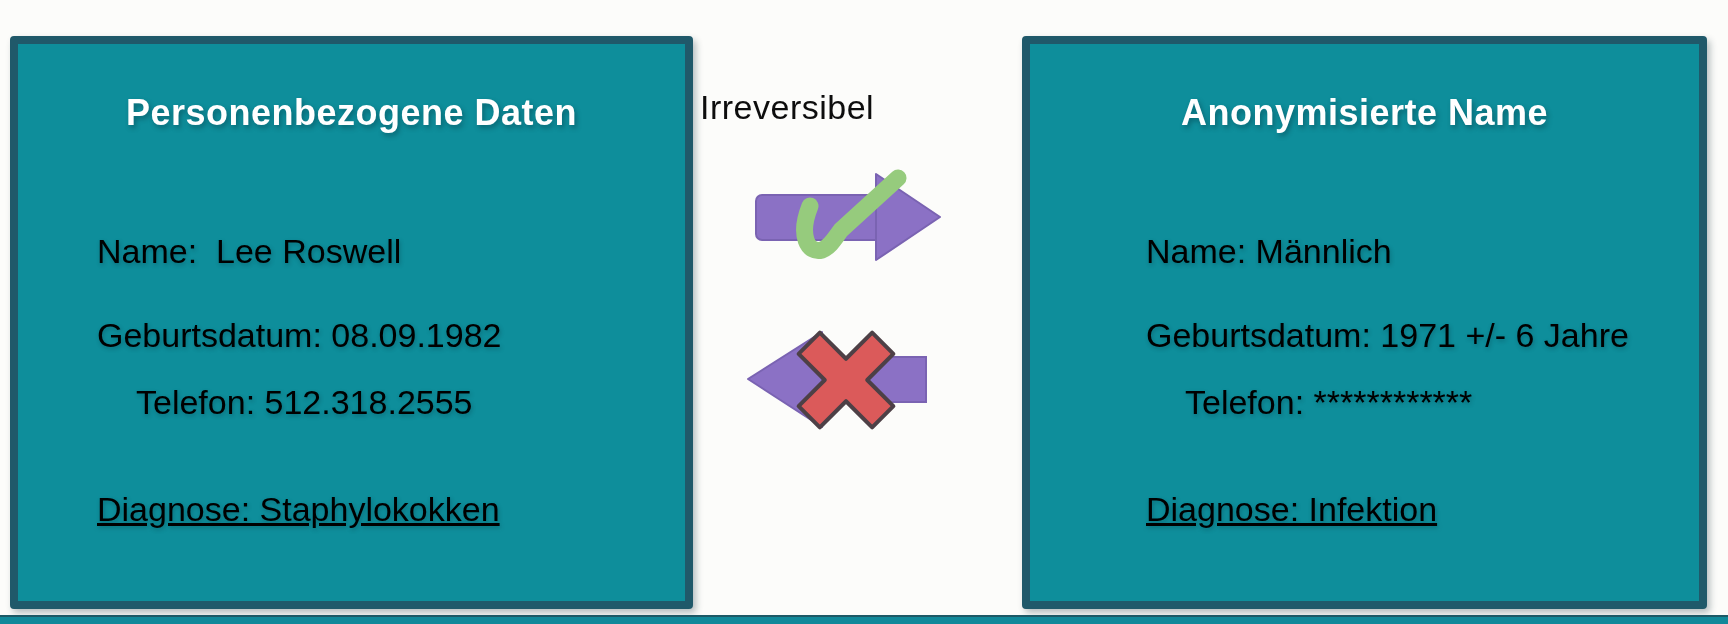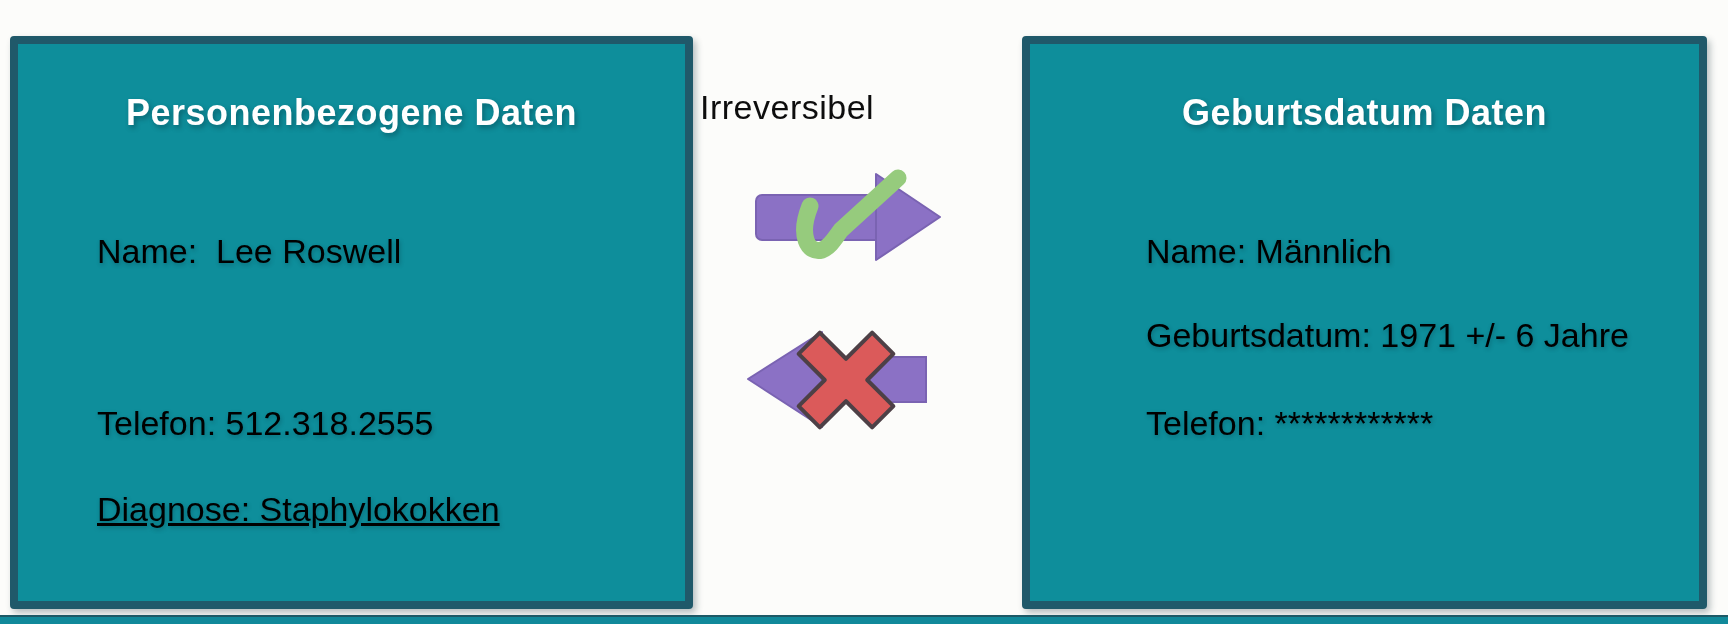--- a/index.html
+++ b/index.html
@@ -45,21 +45,21 @@
     color: #000000;
     font-size: 34px;
     line-height: 44px;
     white-space: pre;
     text-shadow: 1px 2px 4px rgba(0, 30, 40, 0.28);
   }
   .panel.left  .line { left: 79px; }
   .panel.right .line { left: 116px; }
   .line.l1 { top: 185px; }
   .line.l2 { top: 269px; }
-  .line.l3 { top: 357px; }
+  .line.l3 { top: 336px; margin-left: 39px; }
   .line.l4 { top: 443px; text-decoration: underline; }
   .center-label {
     position: absolute;
     top: 88px;
     left: 700px;
     width: 340px;
     text-align: left;
     color: #0D0D0D;
     font-size: 34px;
     letter-spacing: 0.5px;
@@ -78,40 +78,42 @@
   }
 </style>
 </head>
 <body>
 
 <div id="canvas">
 
   <div class="panel left">
     <div class="panel-title">Personenbezogene Daten</div>
     <div class="line l1">Name:  Lee Roswell</div>
+    <div class="line l2">Geburtsdatum: 08.09.1982</div>
     <div class="line l3">Telefon: 512.318.2555</div>
     <div class="line l4">Diagnose: Staphylokokken</div>
   </div>
 
   <div class="center-label">Irreversibel</div>
 
   <svg id="fwd-arrow" class="arrow-svg" width="200" height="112" viewBox="0 0 200 112">
     <rect x="8" y="37" width="130" height="45" rx="6" fill="#8B71C5" stroke="#7A63B2" stroke-width="2"></rect>
     <polygon points="128,16 192,59 128,102" fill="#8B71C5" stroke="#7A63B2" stroke-width="2" stroke-linejoin="round"></polygon>
     <path d="M 62,48 C 50,78 60,96 74,92 C 82,89 87,80 93,72 L 150,20" fill="none" stroke="#96CB7D" stroke-width="17" stroke-linecap="round" stroke-linejoin="round"></path>
   </svg>
 
   <svg id="bwd-arrow" class="arrow-svg" width="200" height="118" viewBox="0 0 200 118">
     <rect x="82" y="35" width="106" height="45" fill="#8B71C5" stroke="#7A63B2" stroke-width="2"></rect>
     <polygon points="10,57 84,10 84,105" fill="#8B71C5" stroke="#7A63B2" stroke-width="2" stroke-linejoin="round"></polygon>
     <path d="M-15,-52 L15,-52 L15,-15 L52,-15 L52,15 L15,15 L15,52 L-15,52 L-15,15 L-52,15 L-52,-15 L-15,-15 Z" transform="translate(108,58) rotate(45)" fill="#DB5A5A" stroke="#4D4046" stroke-width="4" stroke-linejoin="round"></path>
   </svg>
 
   <div class="panel right">
-    <div class="panel-title">Geburtsdatum Daten</div>
+    <div class="panel-title">Anonymisierte Name</div>
     <div class="line l1">Name: Männlich</div>
     <div class="line l2">Geburtsdatum: 1971 +/- 6 Jahre</div>
     <div class="line l3">Telefon: ************</div>
+    <div class="line l4">Diagnose: Infektion</div>
   </div>
 
   <div class="bottom-strip"></div>
 
 </div>
 
 </body></html>

